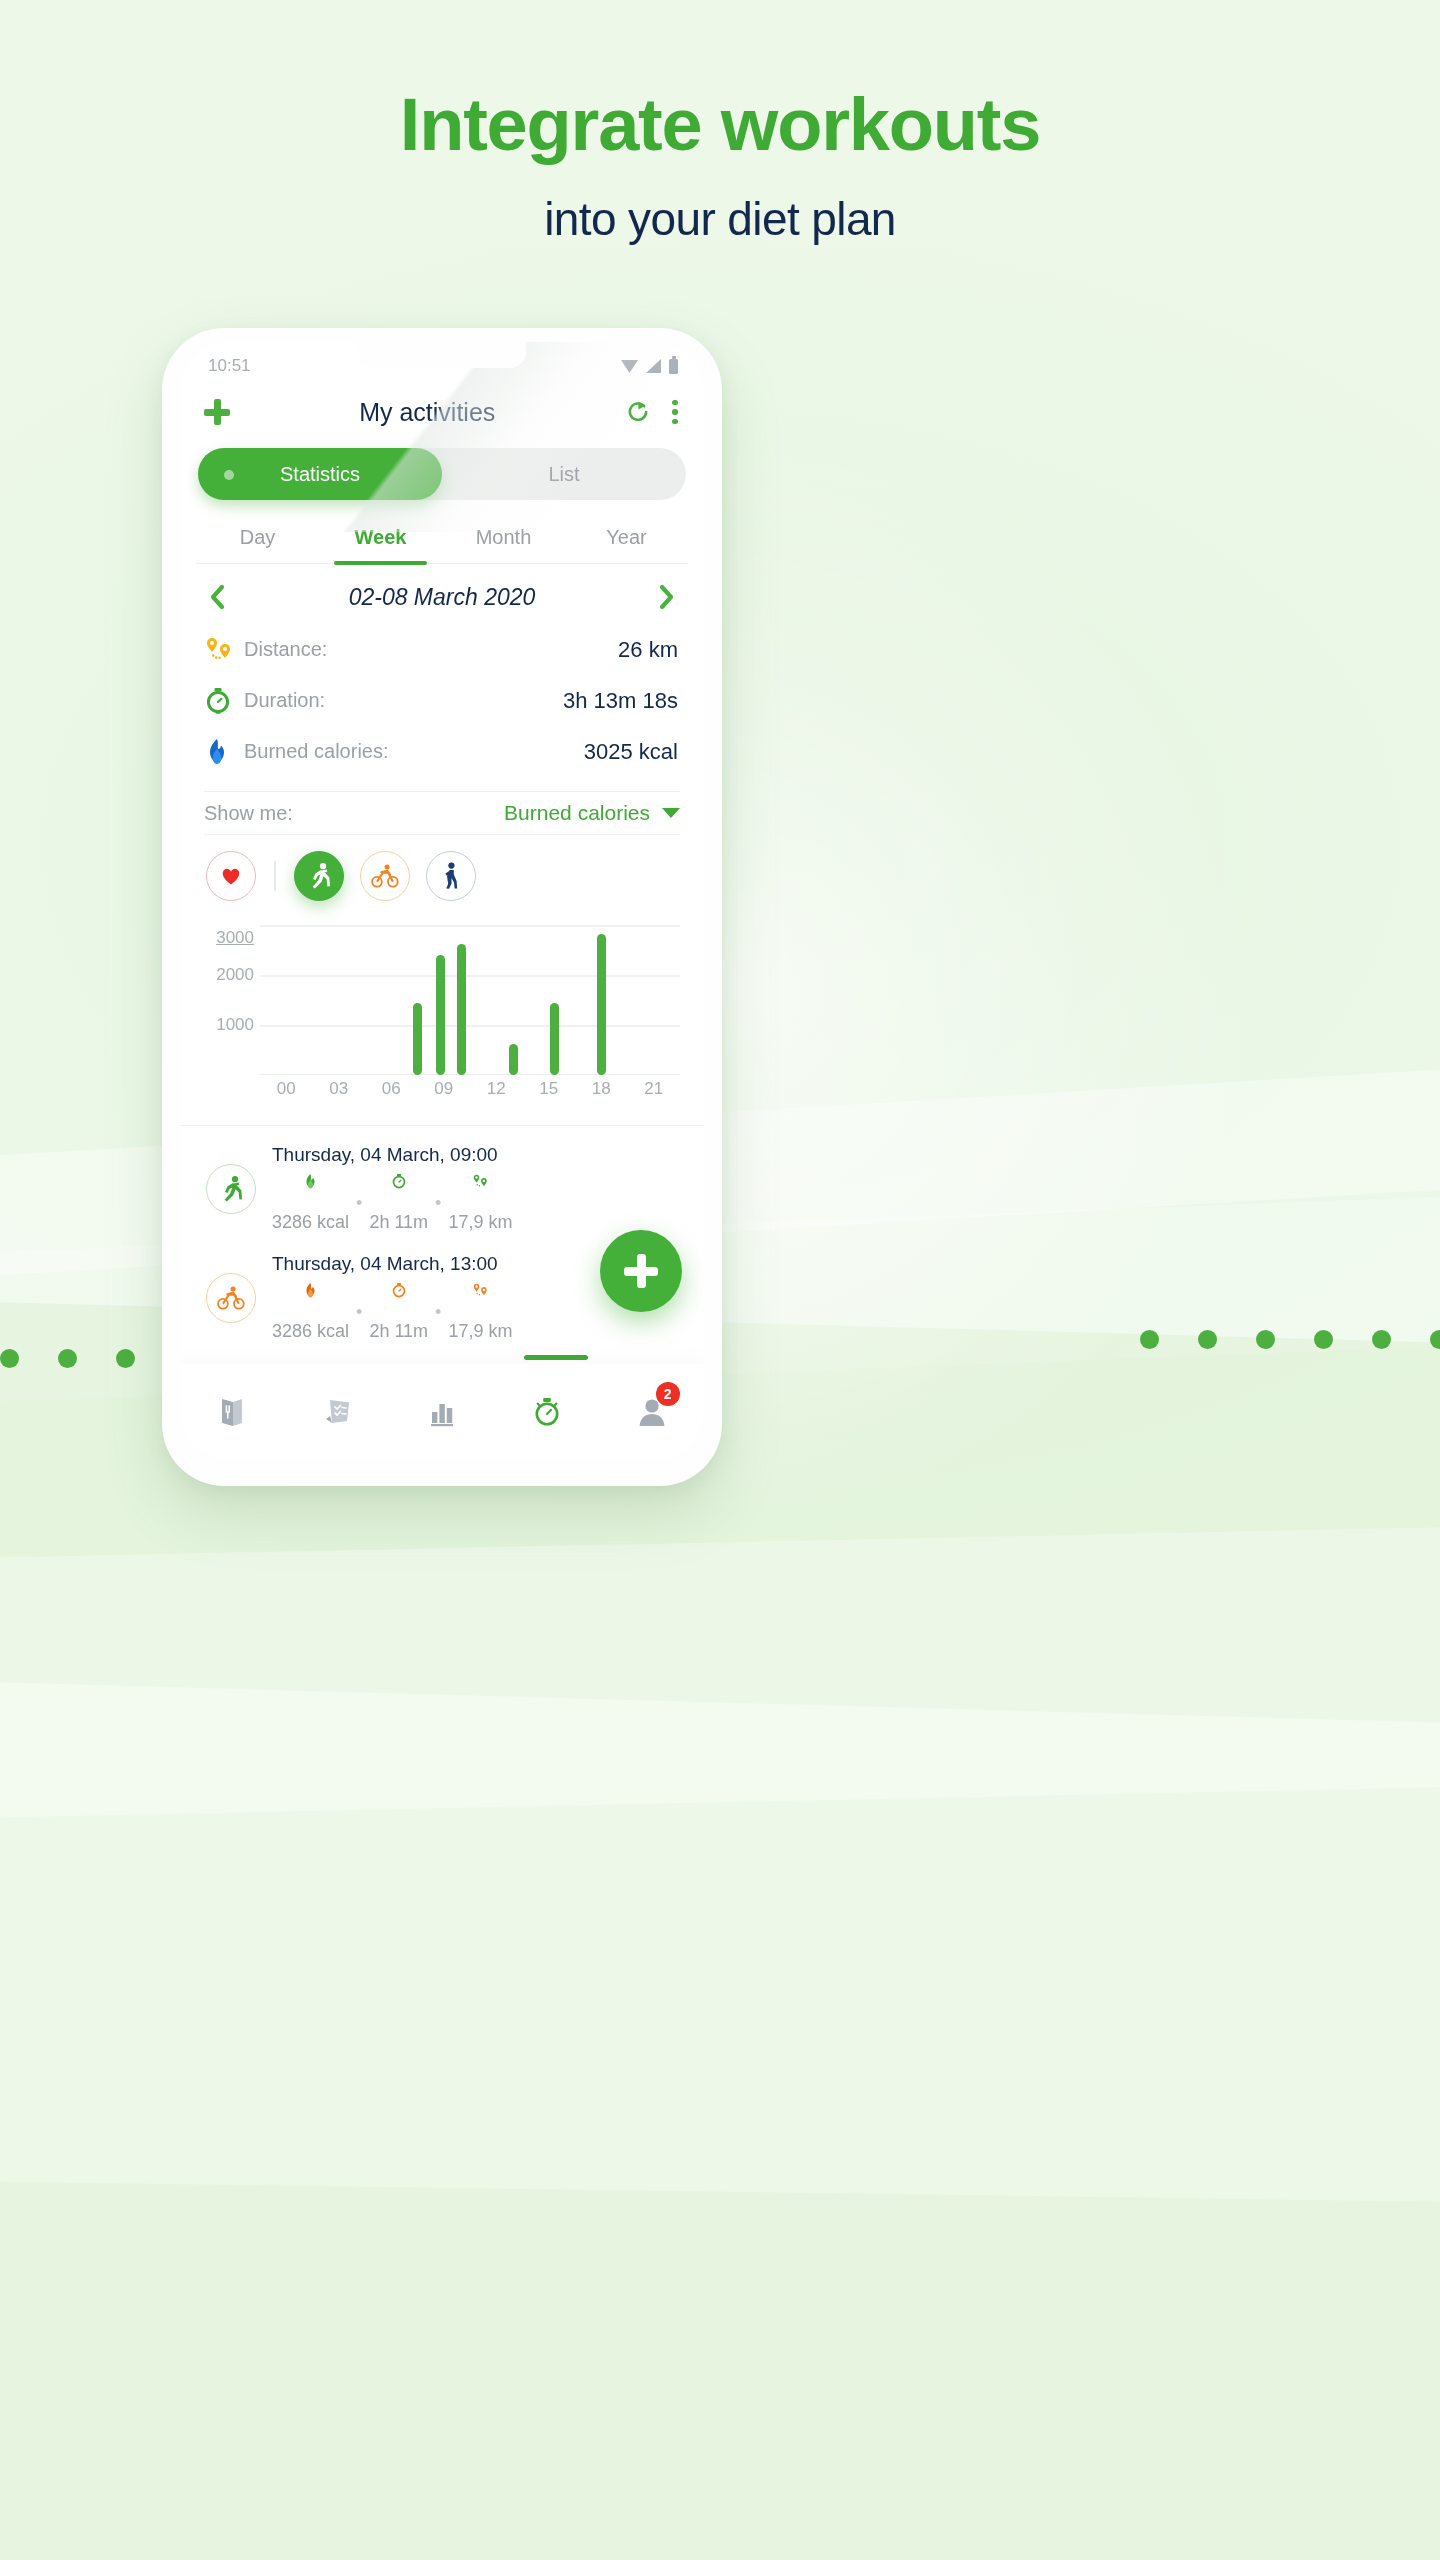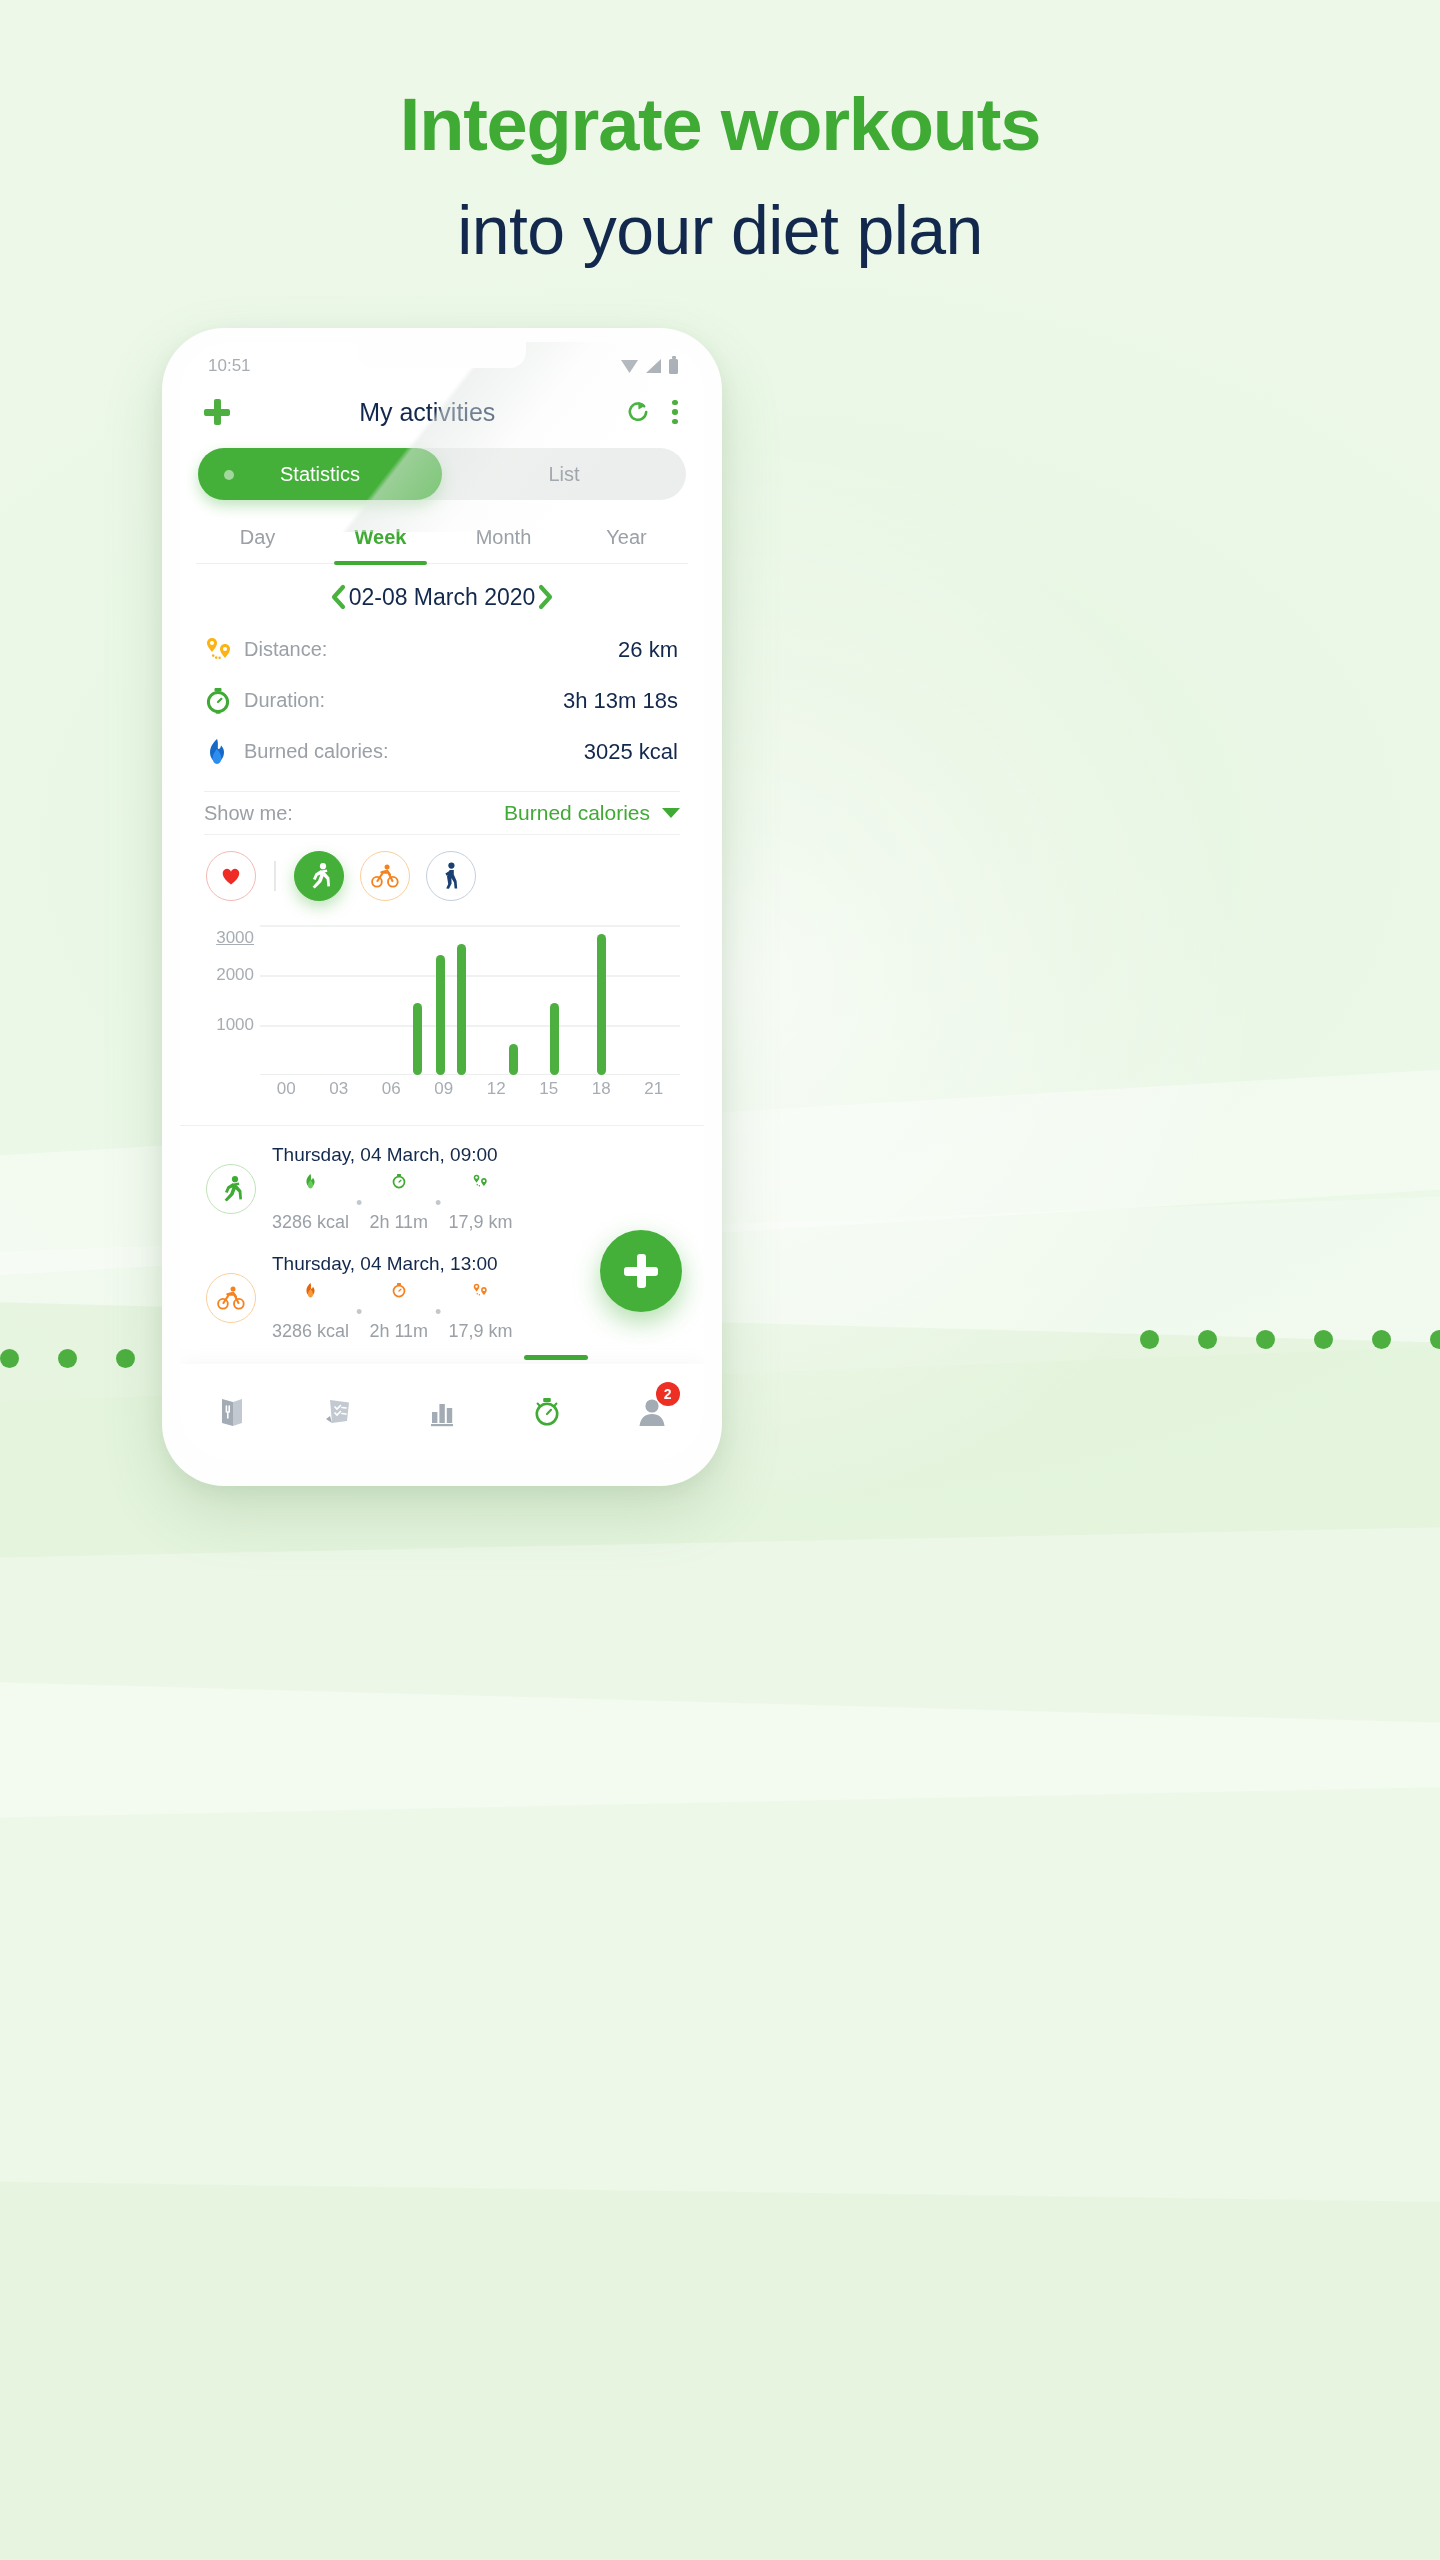--- a/index.html
+++ b/index.html
@@ -49,21 +49,21 @@
   .headline {
     position: absolute; top: 88px; left: 0; width: 1440px;
     text-align: center; z-index: 3;
   }
   .headline h1 {
     font-size: 74px; line-height: 1.0; font-weight: 700;
     color: #3faa34; letter-spacing: -1.2px;
   }
   .headline h2 {
     margin-top: 34px;
-    font-size: 68px; line-height: 1.0; font-weight: 400;
+    font-size: 46px; line-height: 1.0; font-weight: 400;
     color: #12284c; letter-spacing: -0.6px;
   }
 
   
   .phone {
     position: absolute; left: 162px; top: 328px;
     width: 560px; height: 1158px;
     background: #fdfefd;
     border-radius: 62px;
     box-shadow: 0 26px 60px rgba(96,140,90,0.20), 0 6px 18px rgba(96,140,90,0.10);
@@ -163,22 +163,23 @@
     padding: 10px 0 14px; cursor: pointer; position: relative;
   }
   .tab.active { color: #3faa34; font-weight: 700; }
   .tab.active::after {
     content:''; position: absolute; left: 12%; right: 12%; bottom: -1.5px;
     height: 3.5px; background: #3faa34; border-radius: 2px;
   }
 
   
   .datenav {
-    display: flex; align-items: center; justify-content: center;
+    display: flex; align-items: center; justify-content: space-between;
     padding: 18px 26px 10px 26px;
+    font-style: italic;
   }
   .chev { font-size: 28px; color: #49b13e; cursor: pointer; line-height: 1; font-weight: 700; }
   .datenav .dlabel { font-size: 23px; color: #12284c; }
 
   
   .stats { padding: 2px 26px 0 24px; }
   .srow {
     display: flex; align-items: center; height: 51px;
   }
   .srow .sic { width: 40px; display: flex; align-items: center; }

